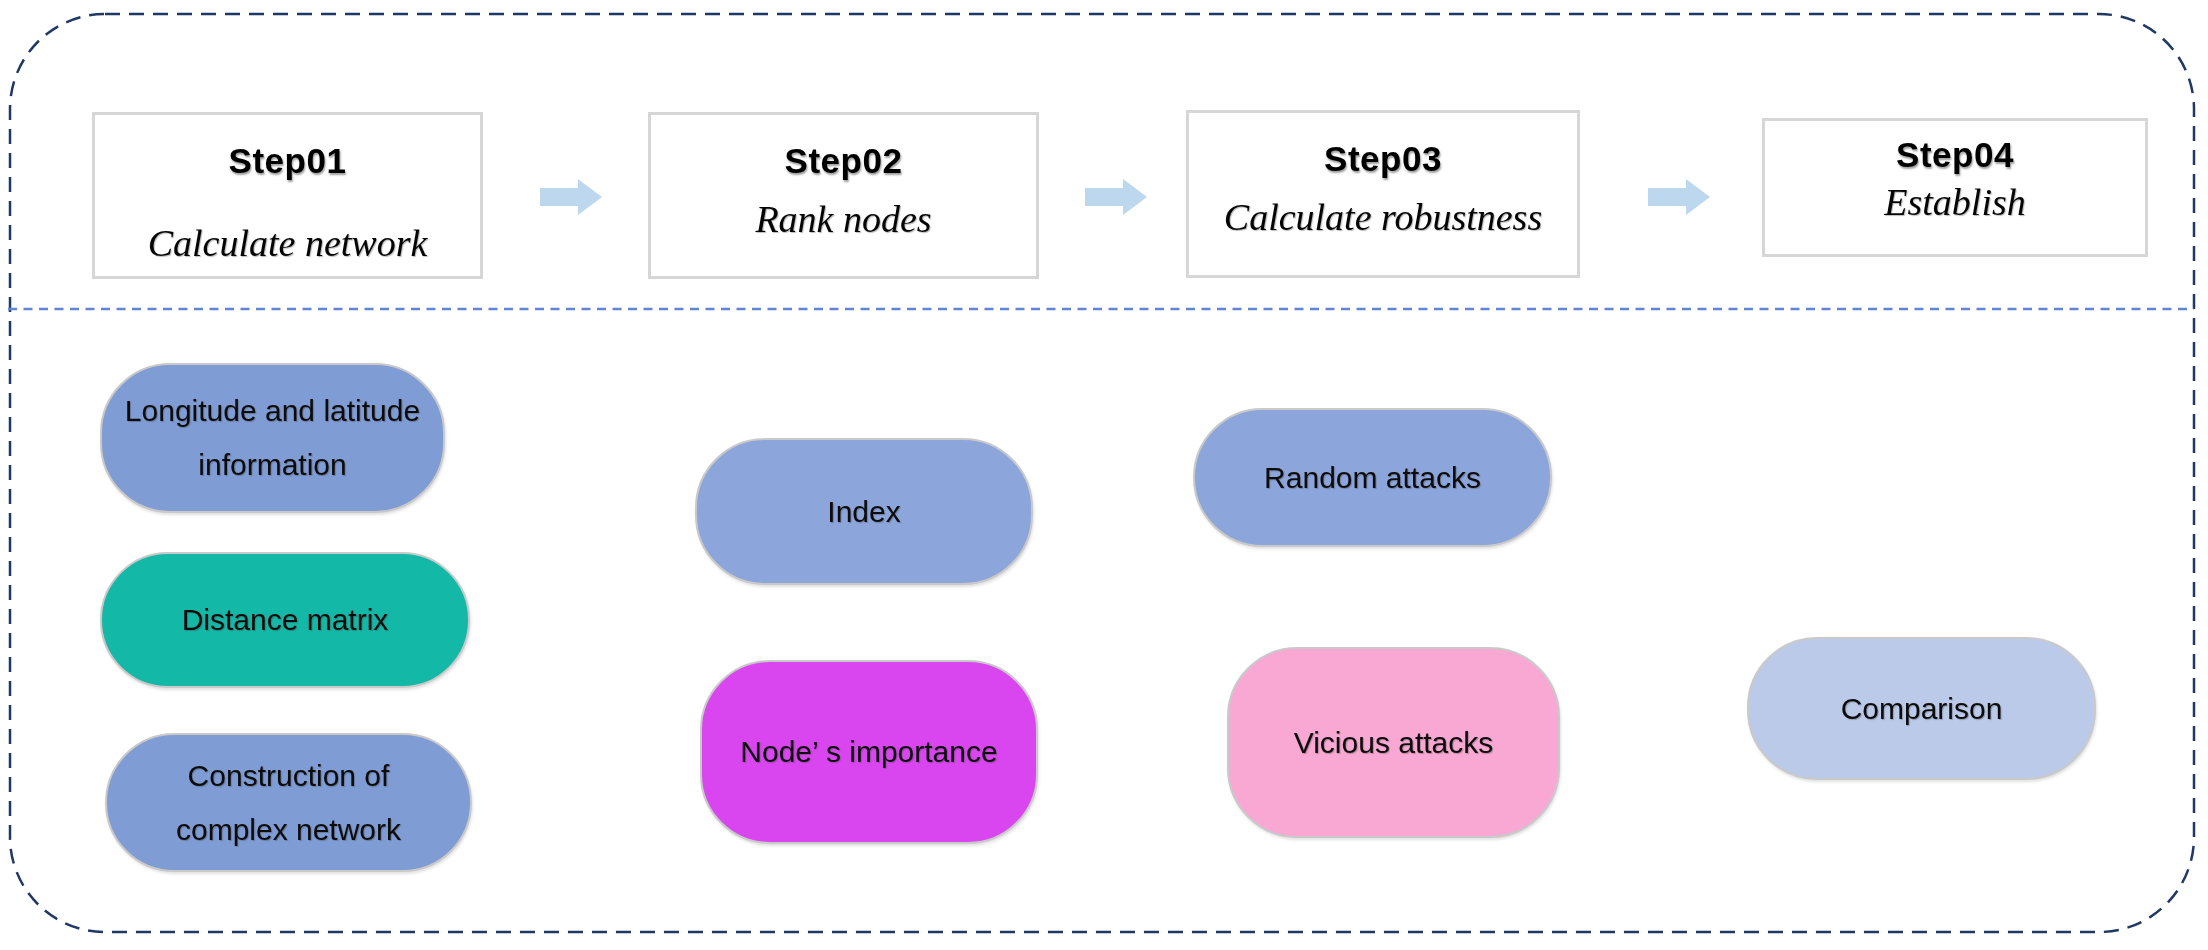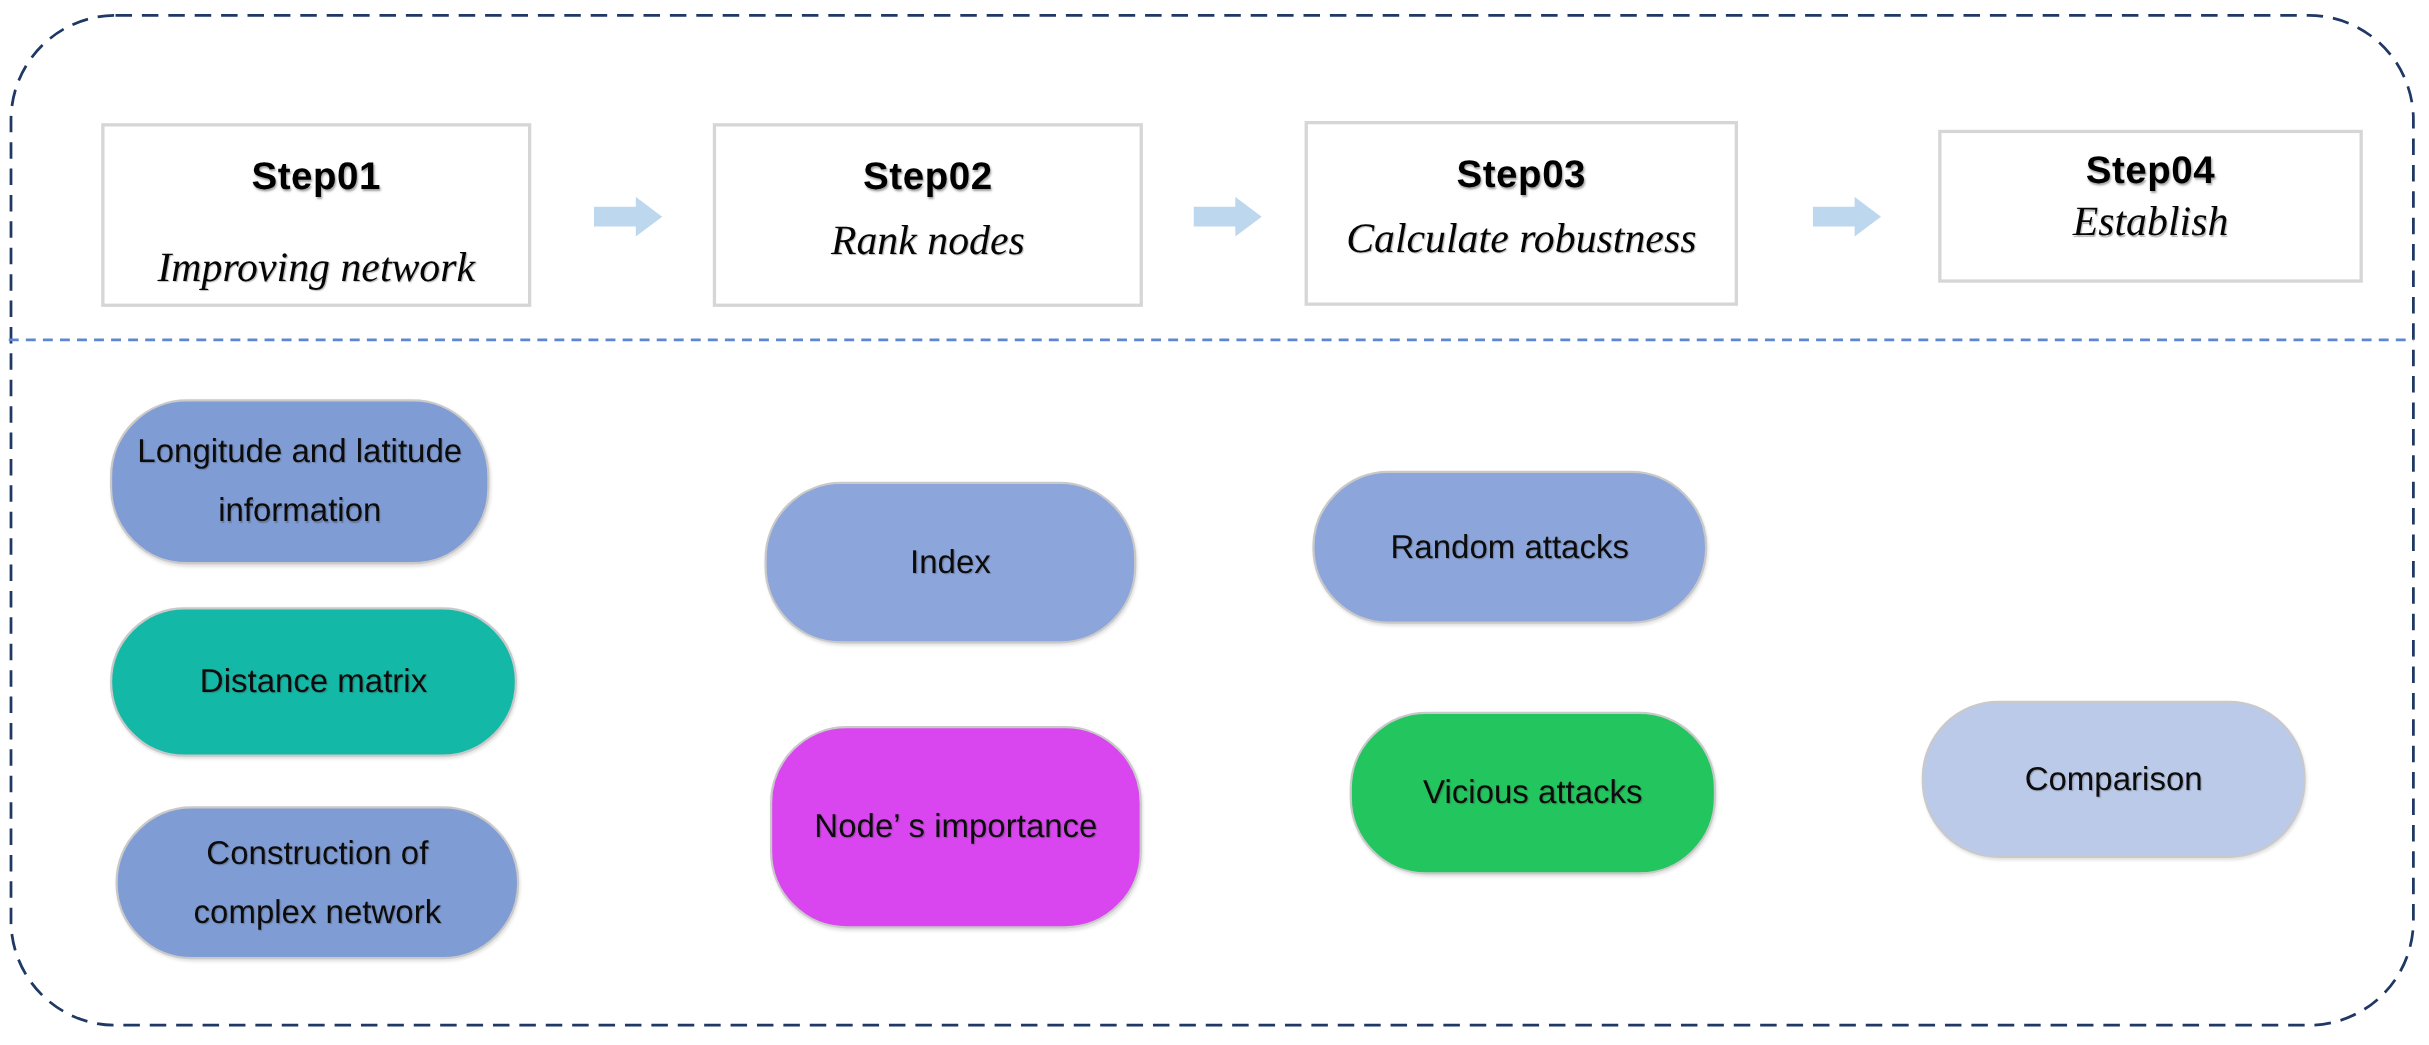--- a/index.html
+++ b/index.html
@@ -69,21 +69,21 @@
 
 <div class="canvas">
 
   <svg class="frame-svg" viewBox="0 0 2208 950">
     <rect x="10" y="14" width="2184" height="918" rx="95" fill="none" stroke-width="2.5" stroke-dasharray="15 9" stroke="#1F3864"></rect>
     <line x1="8" y1="309" x2="2194" y2="309" stroke-width="2.5" stroke-dasharray="9 6.5" stroke="#5F85D5"></line>
   </svg>
 
   <div class="step-box" style="left:92px; top:112px; width:391px; height:167px;gap:40px;">
     <div class="step-title">Step01</div>
-    <div class="step-subtitle">Improving network</div>
+    <div class="step-subtitle">Calculate network</div>
   </div>
 
   <div class="step-box" style="left:648px; top:112px; width:391px; height:167px;">
     <div class="step-title">Step02</div>
     <div class="step-subtitle">Rank nodes</div>
   </div>
 
   <div class="step-box" style="left:1186px; top:110px; width:394px; height:168px;">
     <div class="step-title">Step03</div>
     <div class="step-subtitle">Calculate robustness</div>
@@ -114,24 +114,24 @@
     <span>Construction of complex network</span>
   </div>
 
   <div class="pill" style="left: 695px; top: 438px; width: 338px; height: 147px; background-color: rgb(140, 165, 219);">
     <span>Index</span>
   </div>
   <div class="pill" style="left: 700px; top: 660px; width: 338px; height: 184px; background-color: #d946ef;">
     <span>Node’ s importance</span>
   </div>
 
-  <div class="pill" style="left: 1193px; top: 428px; width: 359px; height: 139px; background-color: rgb(140, 165, 219);">
+  <div class="pill" style="left: 1193px; top: 408px; width: 359px; height: 139px; background-color: rgb(140, 165, 219);">
     <span>Random attacks</span>
   </div>
-  <div class="pill" style="left: 1227px; top: 647px; width: 333px; height: 148px; background-color: #22c55e;">
+  <div class="pill" style="left: 1227px; top: 647px; width: 333px; height: 191px; background-color: #f9a8d4;">
     <span>Vicious attacks</span>
   </div>
 
   <div class="pill" style="left: 1747px; top: 637px; width: 349px; height: 143px; background-color: rgb(188, 202, 234);">
     <span>Comparison</span>
   </div>
 
 </div>
 
 </body></html>

